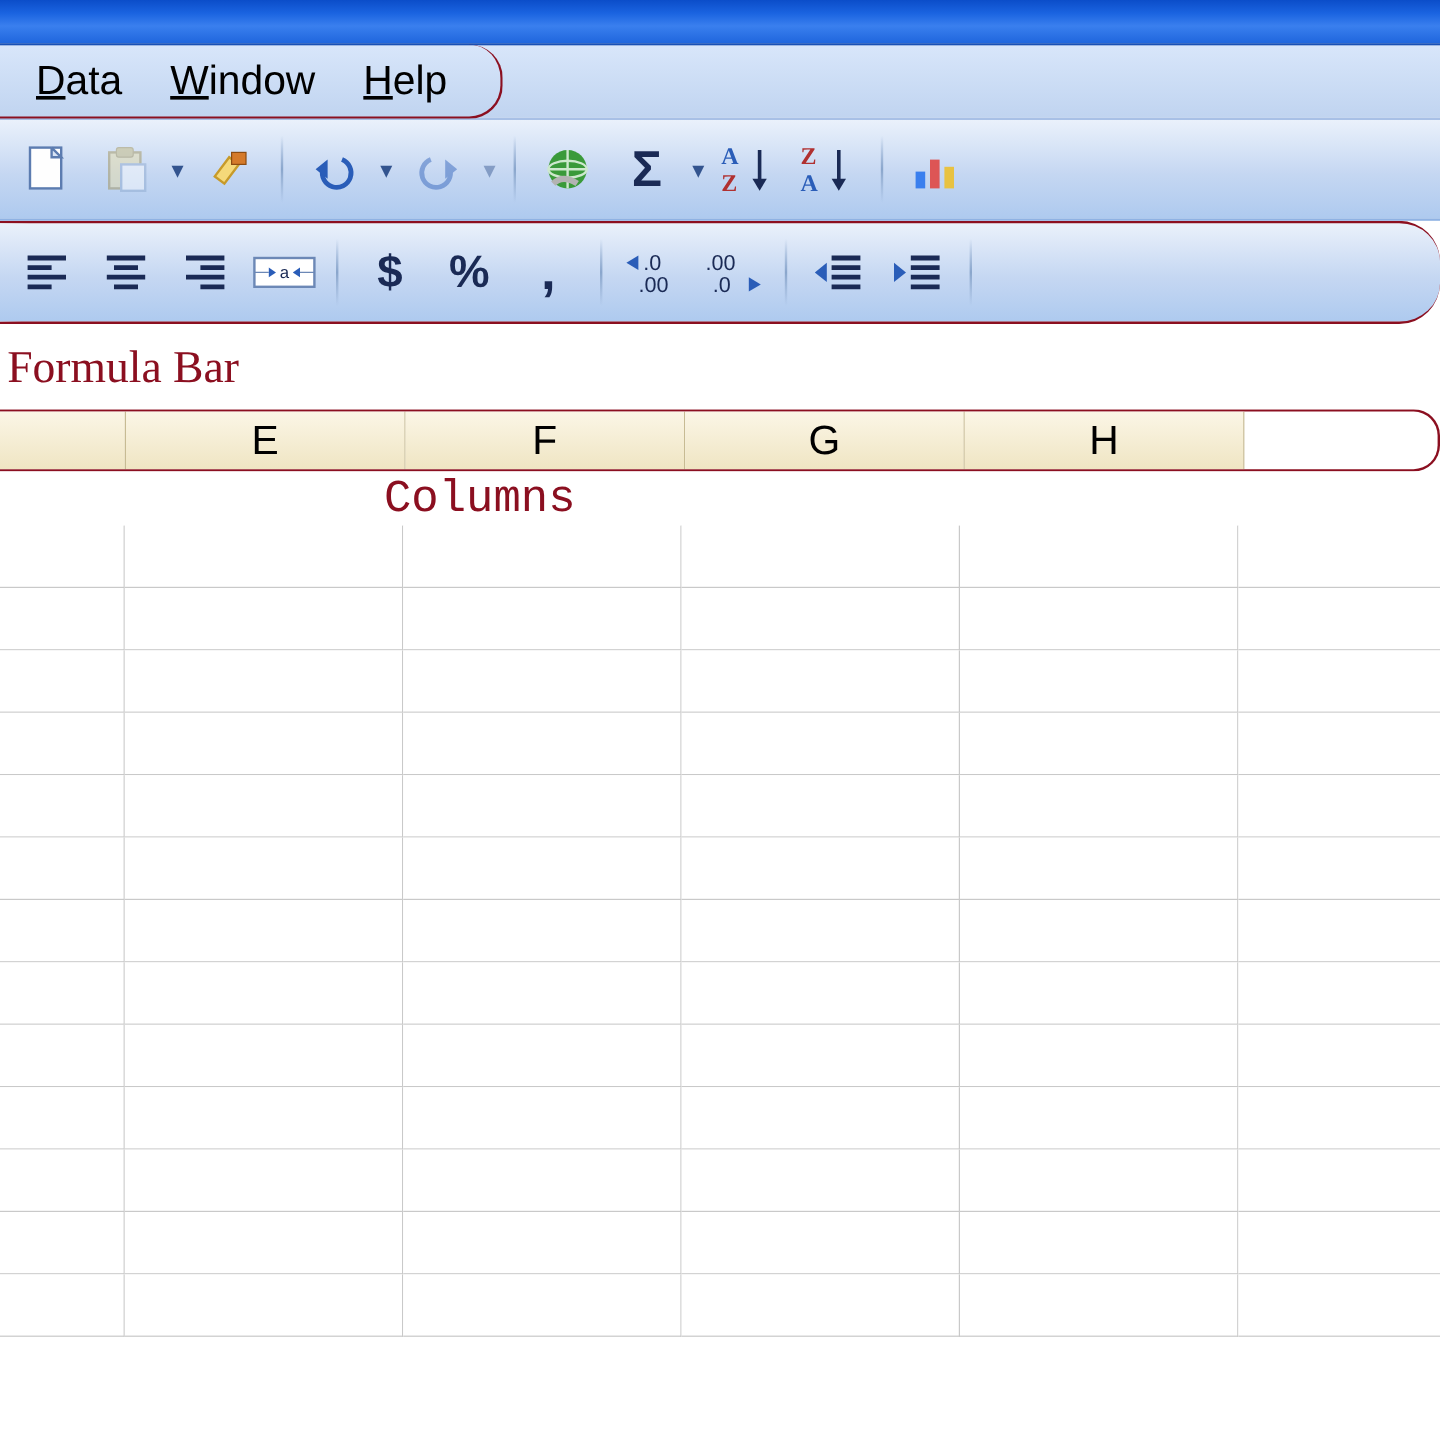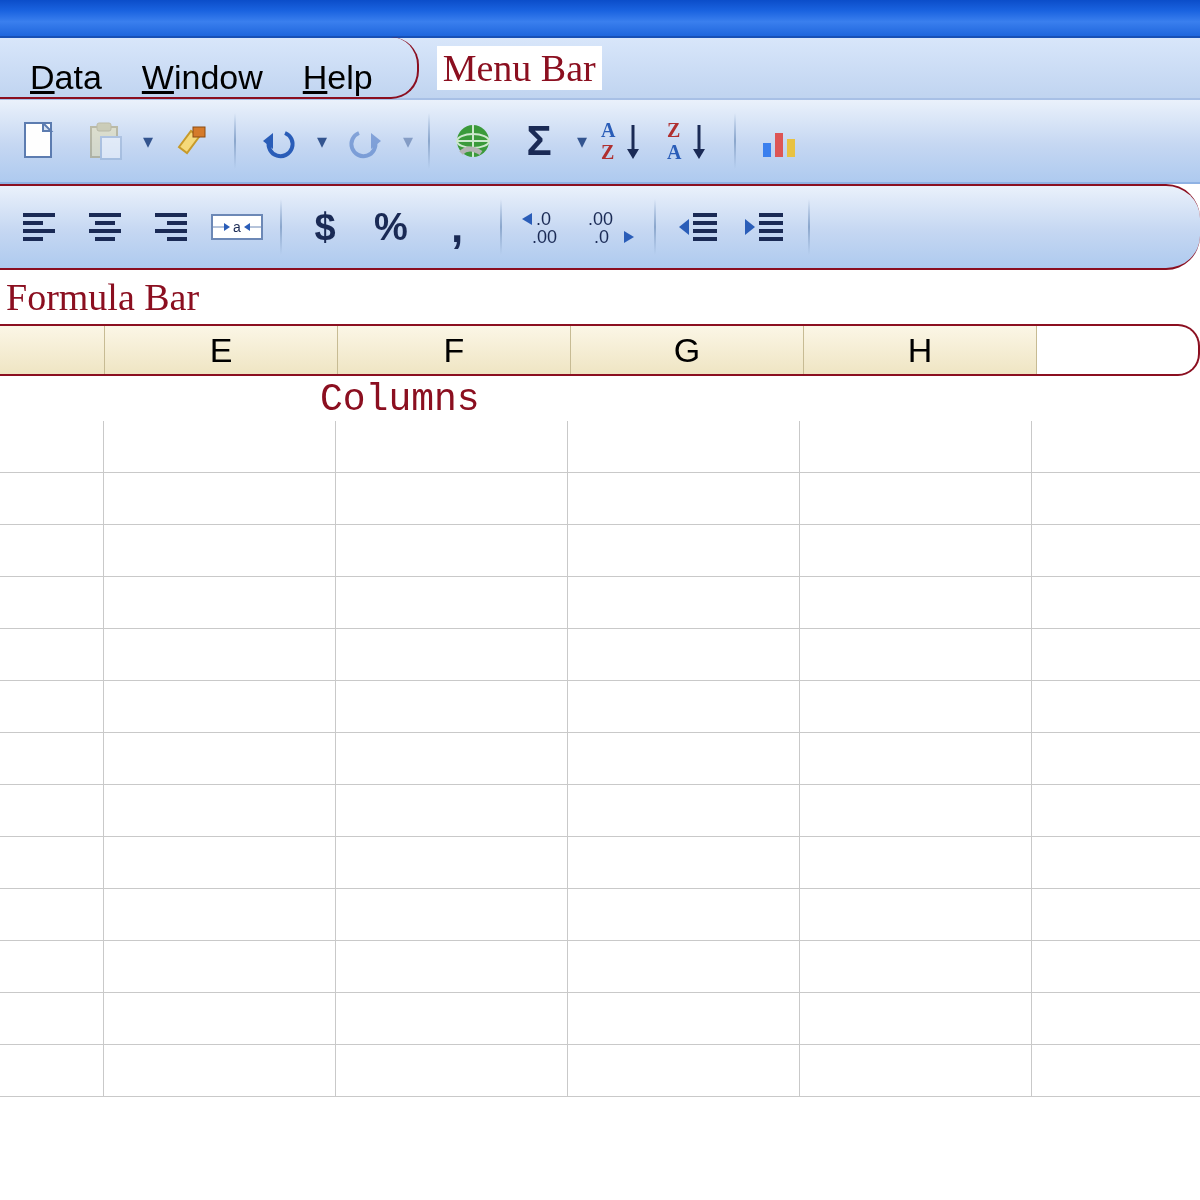--- a/index.html
+++ b/index.html
@@ -1,35 +1,35 @@
 <!DOCTYPE html>
 <html><head>
 <meta charset="utf-8">
 <style>
   html,body{margin:0;padding:0;width:1200px;height:1200px;background:#fff;font-family:Tahoma,Arial,sans-serif;overflow:hidden}
   
   .titlebar{height:36px;background:linear-gradient(to bottom,#0b4dc9 0%,#1a63e0 30%,#3a7fee 60%,#1f66dd 100%);border-bottom:2px solid #1850b5}
   
   .menubar-row{display:flex;align-items:center;height:60px;background:linear-gradient(to bottom,#d8e6fa 0%,#c0d4f0 100%);border-bottom:2px solid #a8c0e6;padding-left:0}
-  .menubar-wrap{display:flex;align-items:flex-end;height:100%;padding:0 24px 0 10px;border:2px solid #8b0f20;border-left:none;border-top-right-radius:28px;border-bottom-right-radius:28px;border-top:none}
+  .menubar-wrap{display:flex;align-items:center;height:100%;padding:0 24px 0 10px;border:2px solid #8b0f20;border-left:none;border-top-right-radius:28px;border-bottom-right-radius:28px;border-top:none}
   .menu-item{font-size:34px;color:#000;margin:0 20px;cursor:default}
   .menu-item .mn{text-decoration:underline}
   .menu-annot{font-family:"Times New Roman",serif;font-size:38px;color:#8b0f20;margin-left:18px;background:#fff;padding:0 6px}
   
   .toolbar{display:flex;align-items:center;height:82px;background:linear-gradient(to bottom,#eaf1fb 0%,#c5d7f2 55%,#aecaef 100%);border-bottom:2px solid #8fb2e3;padding-left:6px;position:relative}
   .toolbar.second{border:2px solid #8b0f20;border-left:none;border-right:none;border-bottom-right-radius:34px;border-top-right-radius:34px}
   .tb-btn{display:inline-flex;align-items:center;justify-content:center;min-width:58px;height:58px;margin:0 4px;border-radius:4px;cursor:default}
   .tb-sep{width:2px;height:56px;margin:0 10px;background:linear-gradient(to bottom,rgba(0,0,0,0) 0%,#8aa6cc 50%,rgba(0,0,0,0) 100%)}
   .dropdown-arrow{display:inline-flex;align-items:center;justify-content:center;width:20px;color:#33548f;font-size:20px}
   .tb-text{font-family:Arial,sans-serif;font-size:38px;color:#1a2a55;font-weight:bold}
   .tb-glyph{font-family:Arial,sans-serif;font-size:38px;color:#1a2a55}
   
   svg{display:block}
   
-  .formula-row{height:54px;display:flex;align-items:center}
+  .formula-row{height:71px;display:flex;align-items:center}
   .fb-annot{font-family:"Times New Roman",serif;font-size:38px;color:#8b0f20;margin-left:0;padding:0 6px}
   
   .colhdr-row{display:flex;height:48px;border:2px solid #8b0f20;border-left:none;border-top-right-radius:22px;border-bottom-right-radius:22px;overflow:hidden}
   .colhdr{flex:0 0 232px;display:flex;align-items:center;justify-content:center;background:linear-gradient(to bottom,#fbf6e6 0%,#efe5c3 100%);border-right:1px solid #c7bb93;font-size:34px;color:#000}
   .colhdr.first{flex:0 0 104px}
   
   .cols-annot{font-family:Liberation Mono, monospace;font-size:38px;color:#8b0f20;text-align:left;padding:2px 0 0 320px}
   
   .grid{display:grid;grid-template-columns:104px repeat(5,232px);grid-auto-rows:52px}
   .cell{border-right:1px solid #c9c9c9;border-bottom:1px solid #c9c9c9;background:#fff}
@@ -40,21 +40,20 @@
 <body>
 
 <div class="titlebar"></div>
 
 <div class="menubar-row">
   <div class="menubar-wrap">
     <span class="menu-item"><span class="mn">D</span><span>ata</span></span>
     <span class="menu-item"><span class="mn">W</span><span>indow</span></span>
     <span class="menu-item"><span class="mn">H</span><span>elp</span></span>
   </div>
-  <span class="menu-annot">Menu Bar</span>
 </div>
 
 <div class="toolbar">
   <span class="tb-btn">
     <svg width="44" height="44">
         <rect x="8" y="4" width="26" height="34" fill="#fefefe" stroke="#5c7cb0" stroke-width="2"></rect>
         <polyline points="26,4 34,12 26,12 26,4" fill="#d8e4f5" stroke="#5c7cb0" stroke-width="2"></polyline>
       </svg>
   </span>
   <span class="tb-btn dim">

